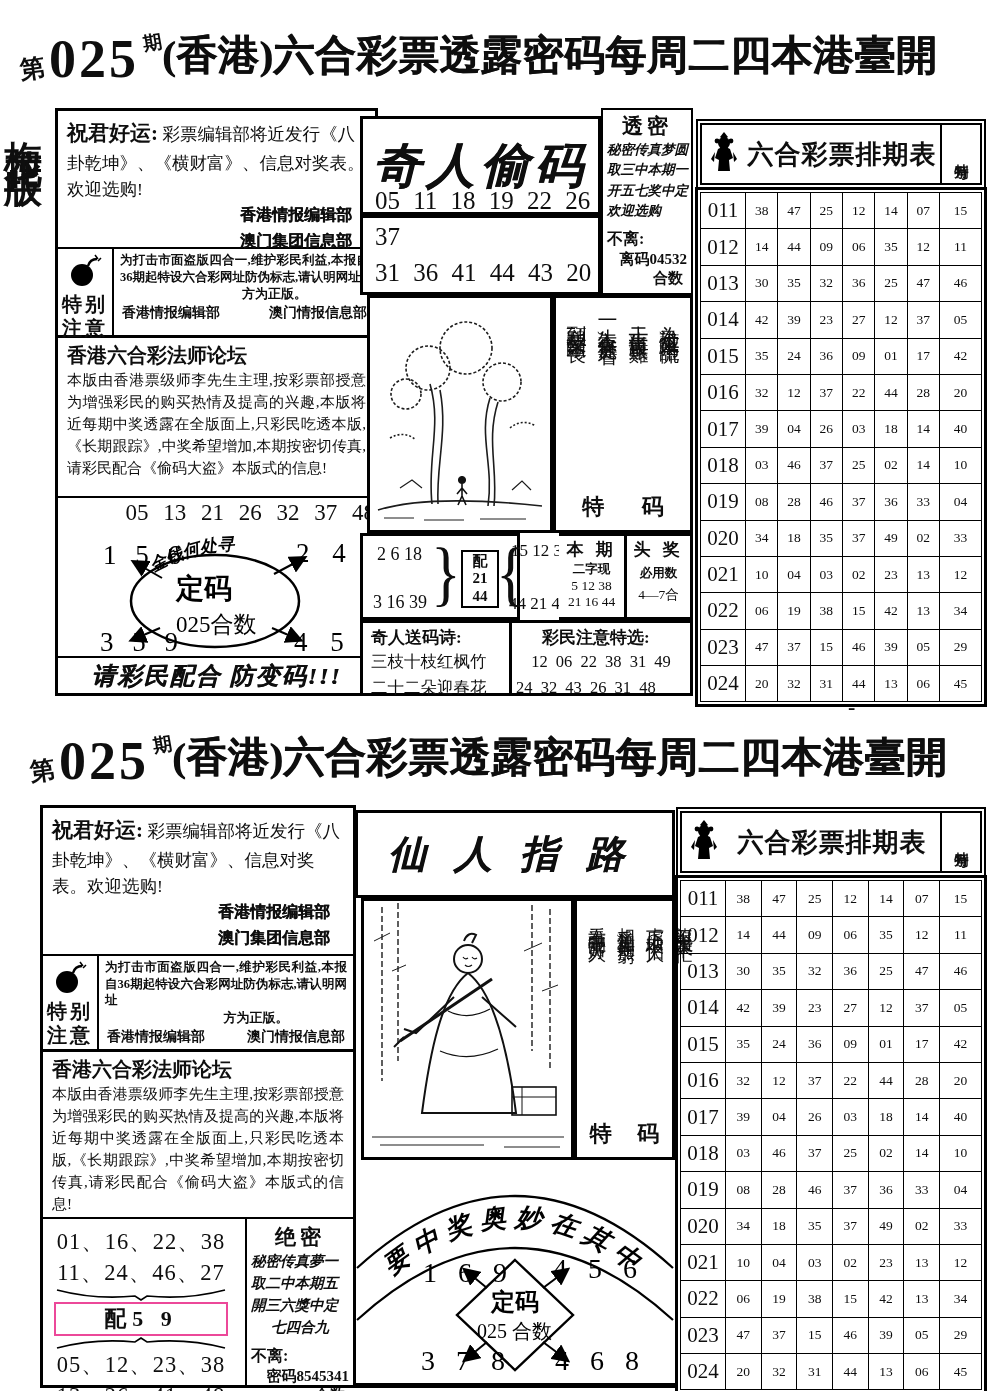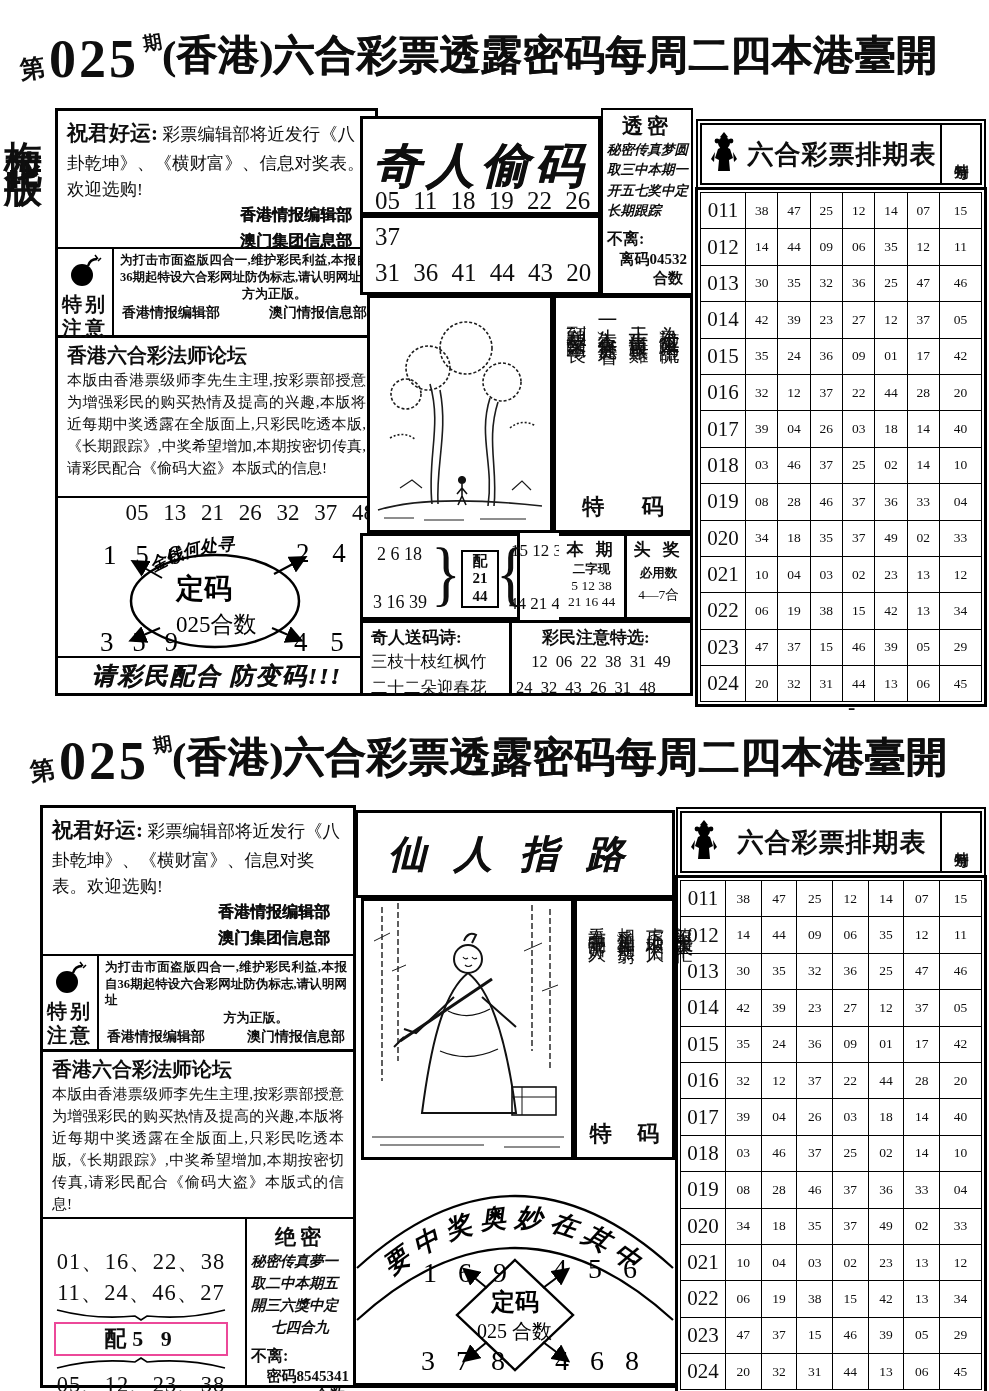--- a/index.html
+++ b/index.html
@@ -77,21 +77,21 @@
   .trow{display:flex;border-bottom:1px solid #000;height:35.4px;align-items:center;}
   .trow:last-child{border-bottom:none;}
   .tcell{text-align:center;font-size:13.5px;border-right:1px solid #000;align-self:stretch;display:flex;align-items:center;justify-content:center;}
   .tcell.period{width:44px;font-size:21px;}
   .tcell.num{flex:1;}
   .tcell.special{width:41px;border-right:none;}
 
   
   .xianren{display:flex;align-items:center;justify-content:space-around;font-size:38px;padding:0 10px;}
   .bot-picks{flex:1;display:flex;min-height:0;}
-  .bp-left{flex:1;padding:8px 16px 2px 10px;position:relative;margin-top:20px;}
+  .bp-left{flex:1;padding:8px 16px 2px 10px;position:relative;}
   .bp-line{font-size:22.5px;letter-spacing:1px;line-height:1.35;text-align:center;white-space:nowrap;}
   .bp-brace{display:block;margin:0 auto;}
   .bp-pei{border:2px solid #ec4899;width:170px;margin:1px auto;text-align:center;font-size:22px;font-weight:bold;letter-spacing:6px;}
   .juemi{width:108px;border-left:2px solid #000;padding:4px 4px;font-size:14.5px;box-sizing:border-box;}
   .juemi .toumi-line{white-space:nowrap;}
 
   svg text{font-family:"Liberation Serif","DejaVu Serif",serif;}
 </style>
 </head>
 <body>
@@ -168,21 +168,21 @@
     <div class="box qiren-title cal" style="left:0;top:8px;width:241px;height:99px;">奇人偷码</div>
     <div class="box qiren-nums" style="left:0;top:107px;width:241px;height:80px;">
       <div>05 11 18 19 22 26 37</div>
       <div>31 36 41 44 43 20 49</div>
     </div>
     <div class="box toumi" style="left:241px;top:0;width:92px;height:187px;border-width:2px;">
       <div class="toumi-title">透密</div>
       <div class="toumi-line">秘密传真梦圆</div>
       <div class="toumi-line">取三中本期一</div>
       <div class="toumi-line">开五七奖中定</div>
-      <div class="toumi-line">长期跟踪</div>
+      <div class="toumi-line">欢迎选购</div>
       <div class="toumi-buli">不离:</div>
       <div class="toumi-code">离码04532</div>
       <div class="toumi-tail">合数</div>
     </div>
     <div class="box" style="left:7px;top:187px;width:186px;height:238px;">
       <svg width="180" height="232" viewBox="0 0 180 232">
         <g stroke="#1c1c1c" fill="none" stroke-width="1.6">
           <path d="M8,212 Q60,196 172,208"></path>
           <path d="M14,220 h30 M54,222 h40 M110,221 h46" stroke-width="1"></path>
           <path d="M62,206 C57,160 72,128 60,86 M68,206 C66,166 78,134 70,92"></path>

